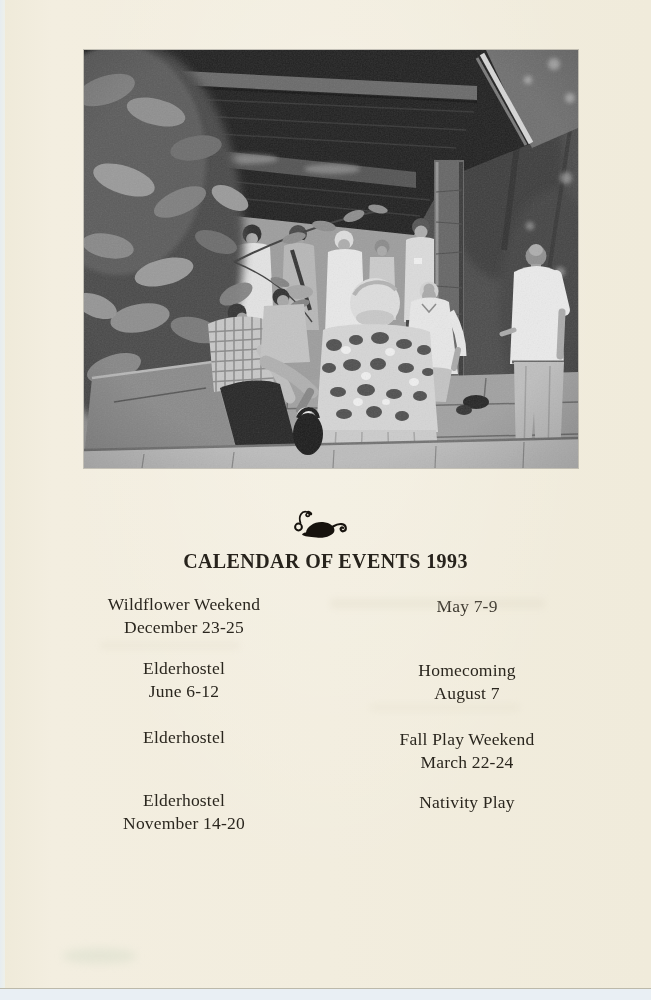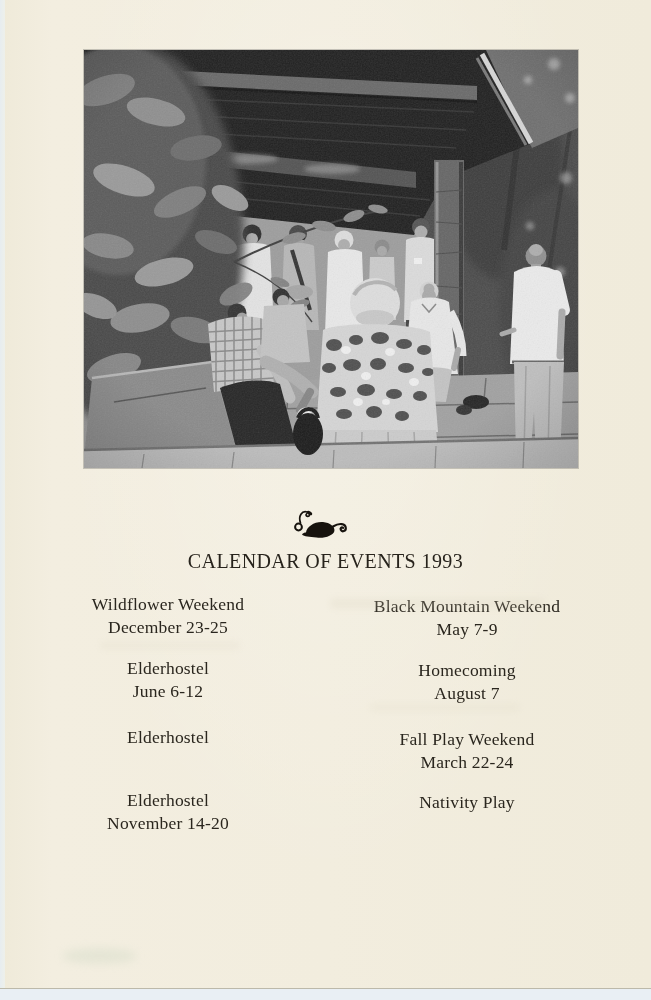--- a/index.html
+++ b/index.html
@@ -27,30 +27,30 @@
     filter:grayscale(100%) contrast(1.04);
     box-shadow:0 0 0 1px rgba(60,55,45,0.25);
     overflow:hidden;background:#9e9c90;
   }
   .photo svg{display:block;}
   .ornament{
     position:absolute;left:288px;top:505px;width:62px;height:44px;
   }
   .heading{
     position:absolute;left:0;top:550px;width:651px;margin:0;
-    text-align:center;font-size:20px;font-weight:400;letter-spacing:0.4px;
+    text-align:center;font-size:20px;font-weight:700;letter-spacing:0.4px;
     color:#27231c;
   }
   .event{
     position:absolute;width:220px;text-align:center;
     font-size:17.5px;line-height:23px;color:#2a261e;
   }
   .event .ev-name{letter-spacing:0.2px;}
   .event .ev-date{letter-spacing:0.2px;}
-  .col-left{left:58px;}
+  .col-left{left:74px;}
   .col-right{left:357px;}
   .ghost{
     position:absolute;background:#d7d1bc;filter:blur(3px);
     border-radius:4px;pointer-events:none;
   }
   .smudge{
     position:absolute;left:62px;top:948px;width:75px;height:16px;
     background:#ccd6c2;opacity:0.35;filter:blur(4px);border-radius:50%;
   }
 </style>
@@ -360,21 +360,20 @@
   </div>
   <div class="event col-left" style="top:726px">
     <div class="ev-name">Elderhostel</div>
   </div>
   <div class="event col-left" style="top:789px">
     <div class="ev-name">Elderhostel</div>
     <div class="ev-date">November 14-20</div>
   </div>
 
   <div class="event col-right" style="top:595px">
-    <div class="ev-name">Black Mountain Weekend</div>
     <div class="ev-date">May 7-9</div>
   </div>
   <div class="event col-right" style="top:659px">
     <div class="ev-name">Homecoming</div>
     <div class="ev-date">August 7</div>
   </div>
   <div class="event col-right" style="top:728px">
     <div class="ev-name">Fall Play Weekend</div>
     <div class="ev-date">March 22-24</div>
   </div>

